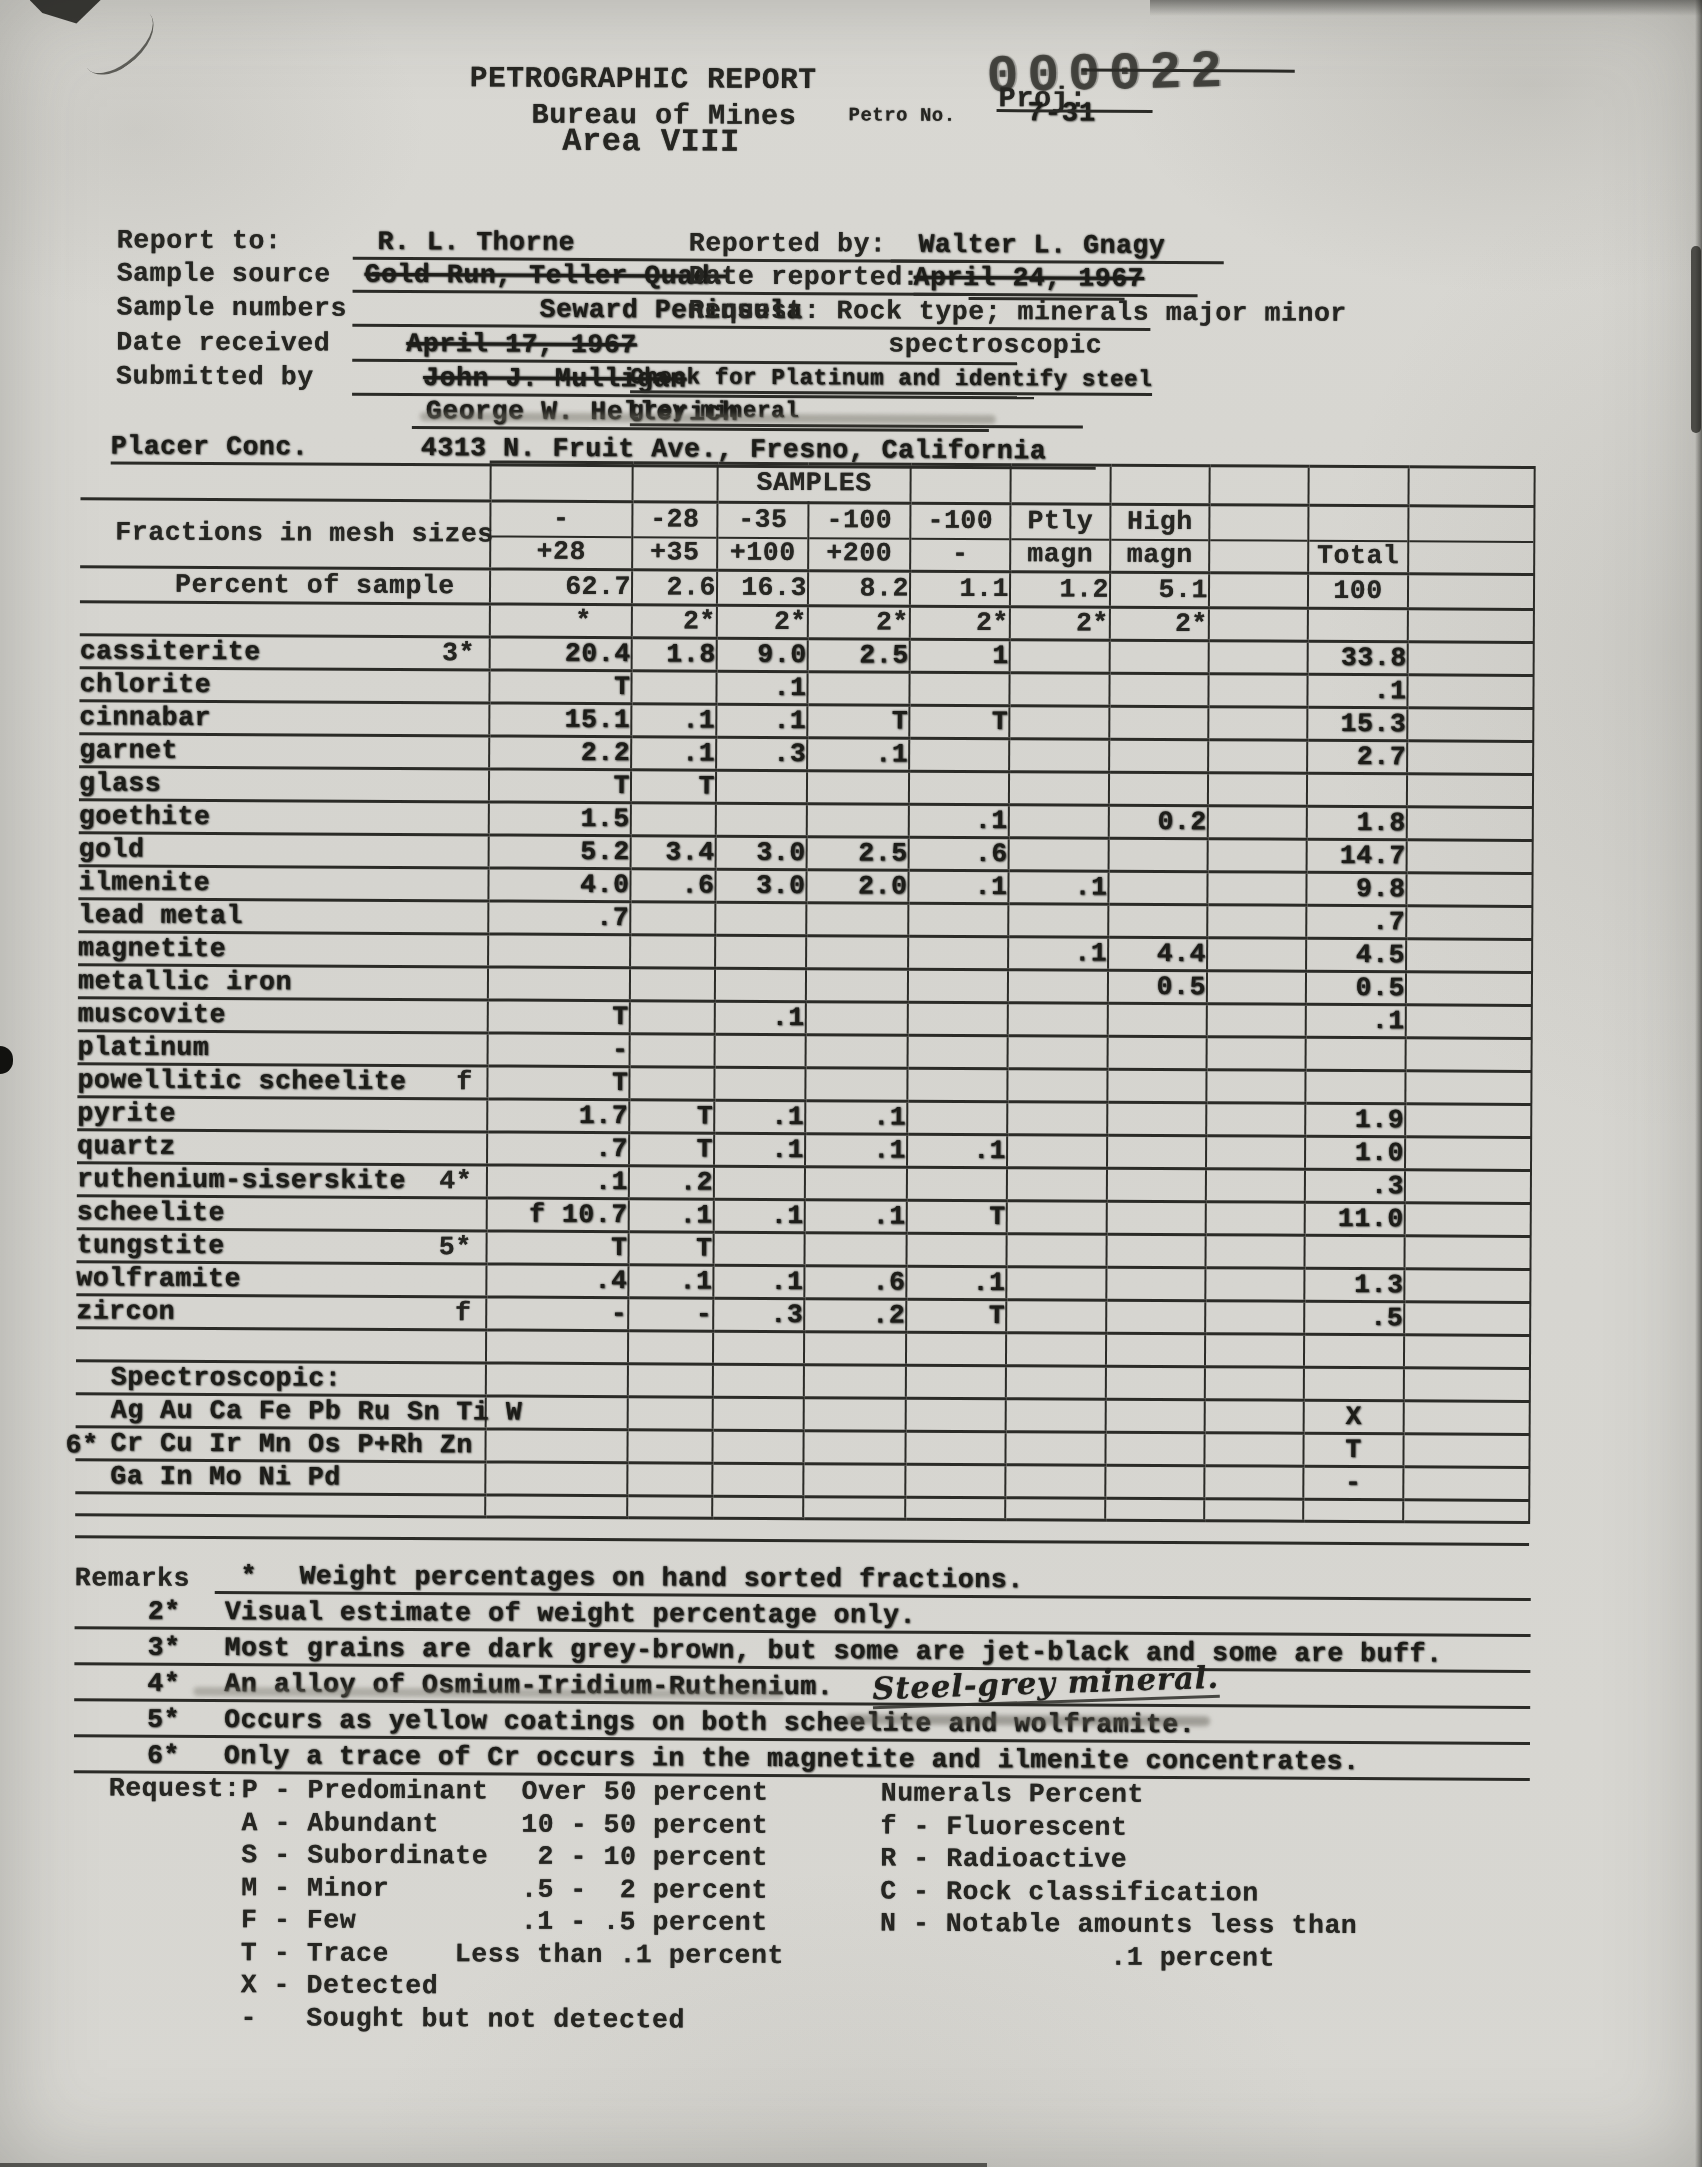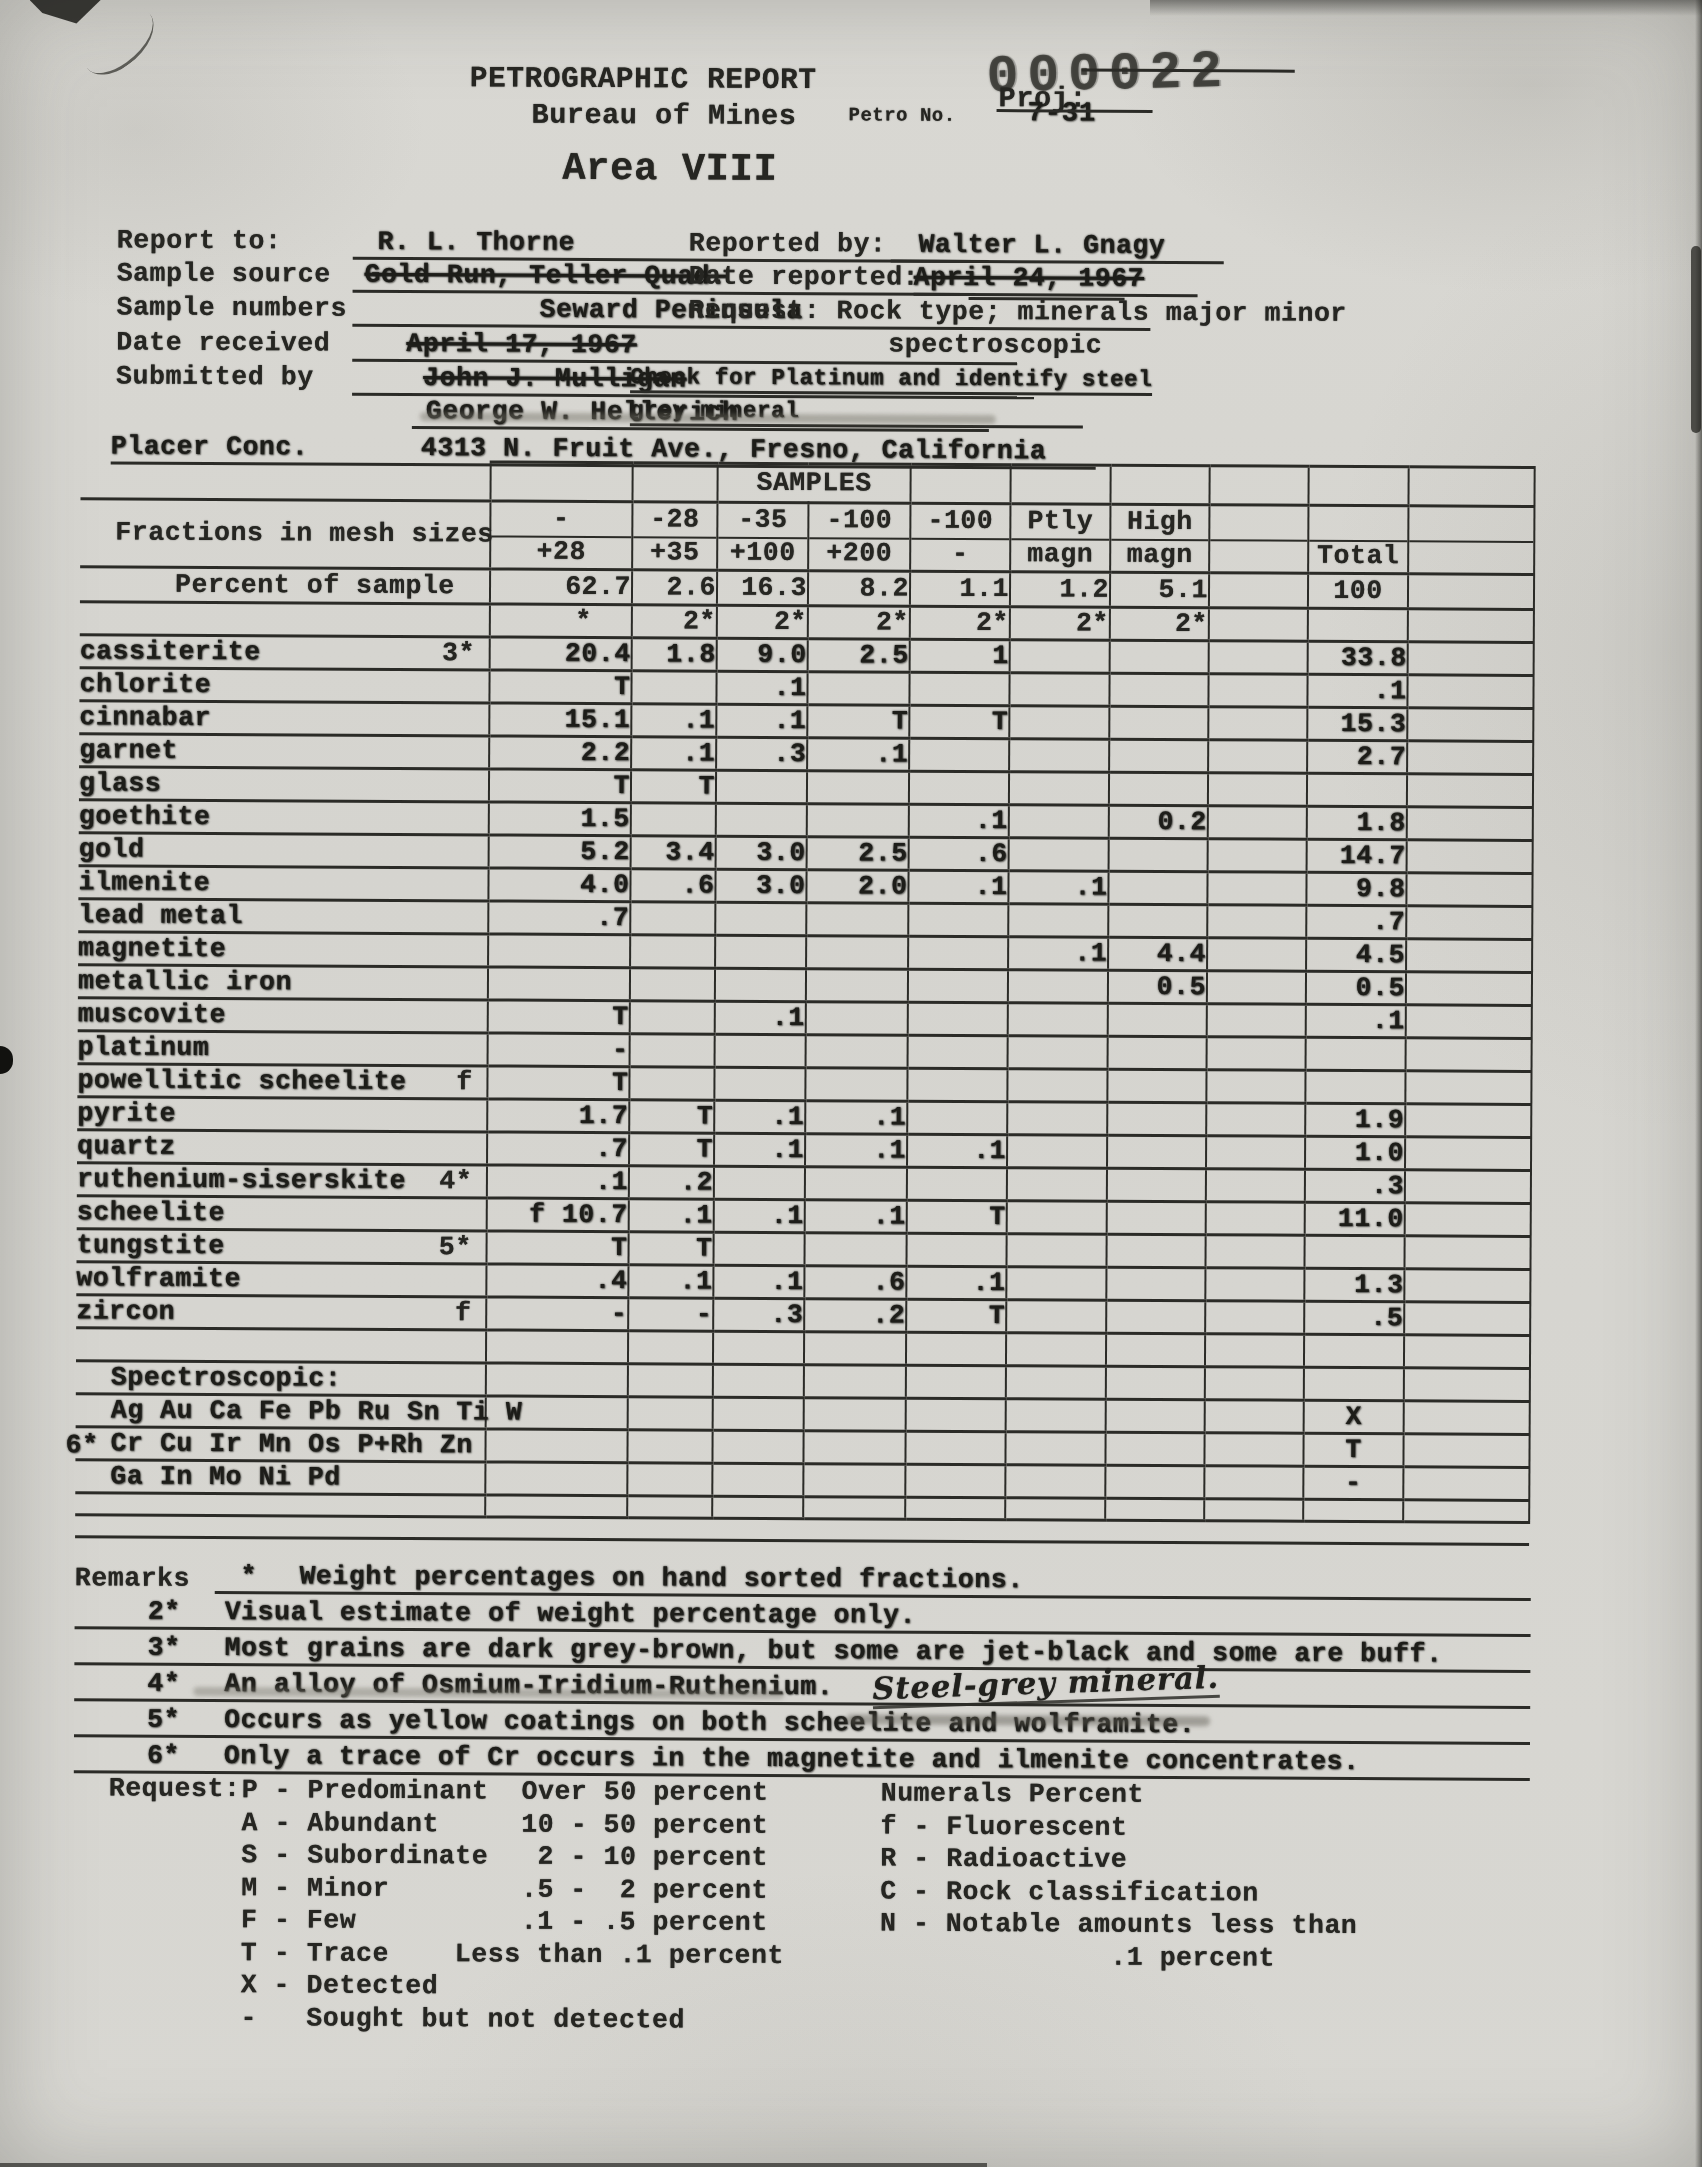--- a/index.html
+++ b/index.html
@@ -38,21 +38,21 @@
   .pencil2{position:absolute;left:202px;top:1686px;width:591px;height:8.9px;background:rgba(112,110,100,.40);
     filter:blur(2px);border-radius:4.9px;}
   .pencil3{position:absolute;left:855px;top:1710px;width:364px;height:9.9px;background:rgba(90,88,80,.45);
     filter:blur(2px);border-radius:4.9px;}
   
   .stamp{position:absolute;left:987px;top:39px;font-size:53px;letter-spacing:8.9px;color:rgba(58,58,54,.82);
     transform:rotate(-1.6deg);text-shadow:0 0 2px rgba(58,58,54,.7),2px 0 0 rgba(58,58,54,.25);}
   .title{left:470px;top:59px;font-size:29.6px;}
   .proj{left:999px;top:63px;font-size:28.6px;margin-top:14px;}
   .org{left:532px;top:96px;font-size:28.6px;}
-  .area{left:563px;top:144px;font-size:39px;}
+  .area{left:563px;top:120px;font-size:32px;}
   .petro-l{left:849px;top:100px;font-size:19px;}
   .petro-v{left:1028px;top:92px;font-size:27.6px;}
   
   .row{position:absolute;font-size:26.6px;white-space:pre;}
   .lab-w{display:inline-block;width:236px;}
   
   table.grid{position:absolute;left:83px;top:458px;width:1454px;border-collapse:collapse;table-layout:fixed;}
   table.grid td{padding:0;vertical-align:middle;font-size:26.6px;line-height:1;overflow:visible;}
   tr.rule td{border-bottom:3px solid #2b2b27;}
   td.v{border-left:2px solid #2b2b27;}

